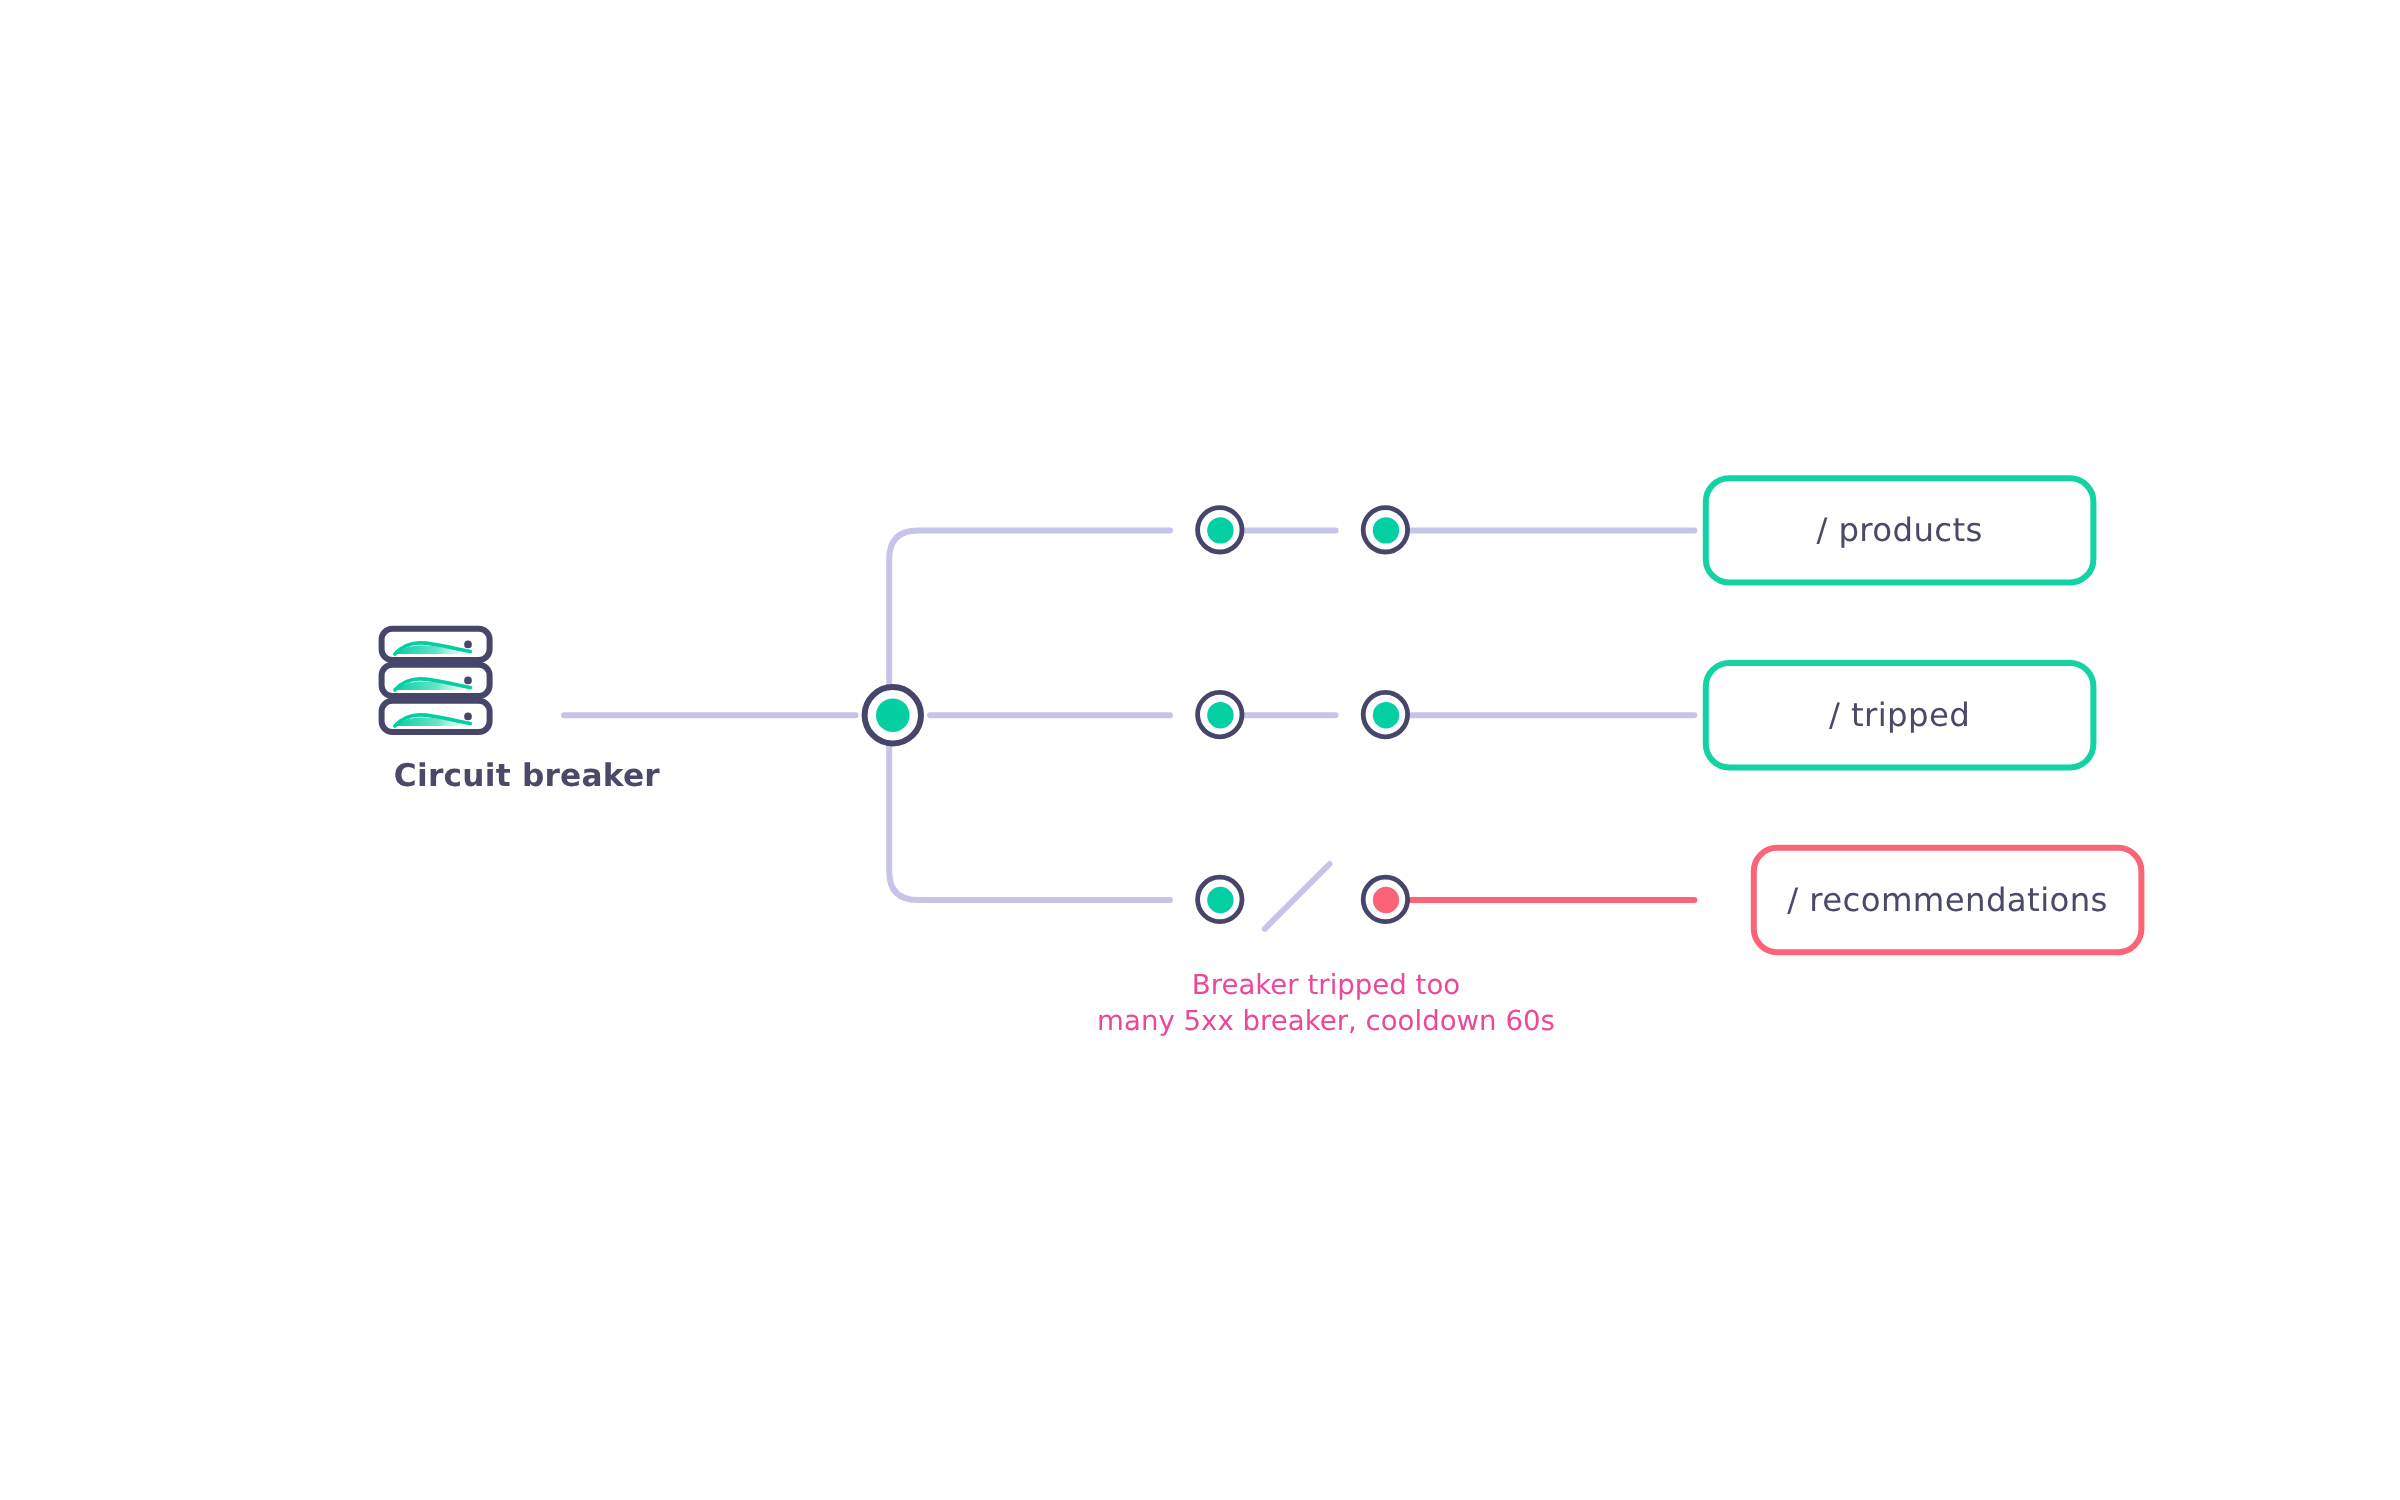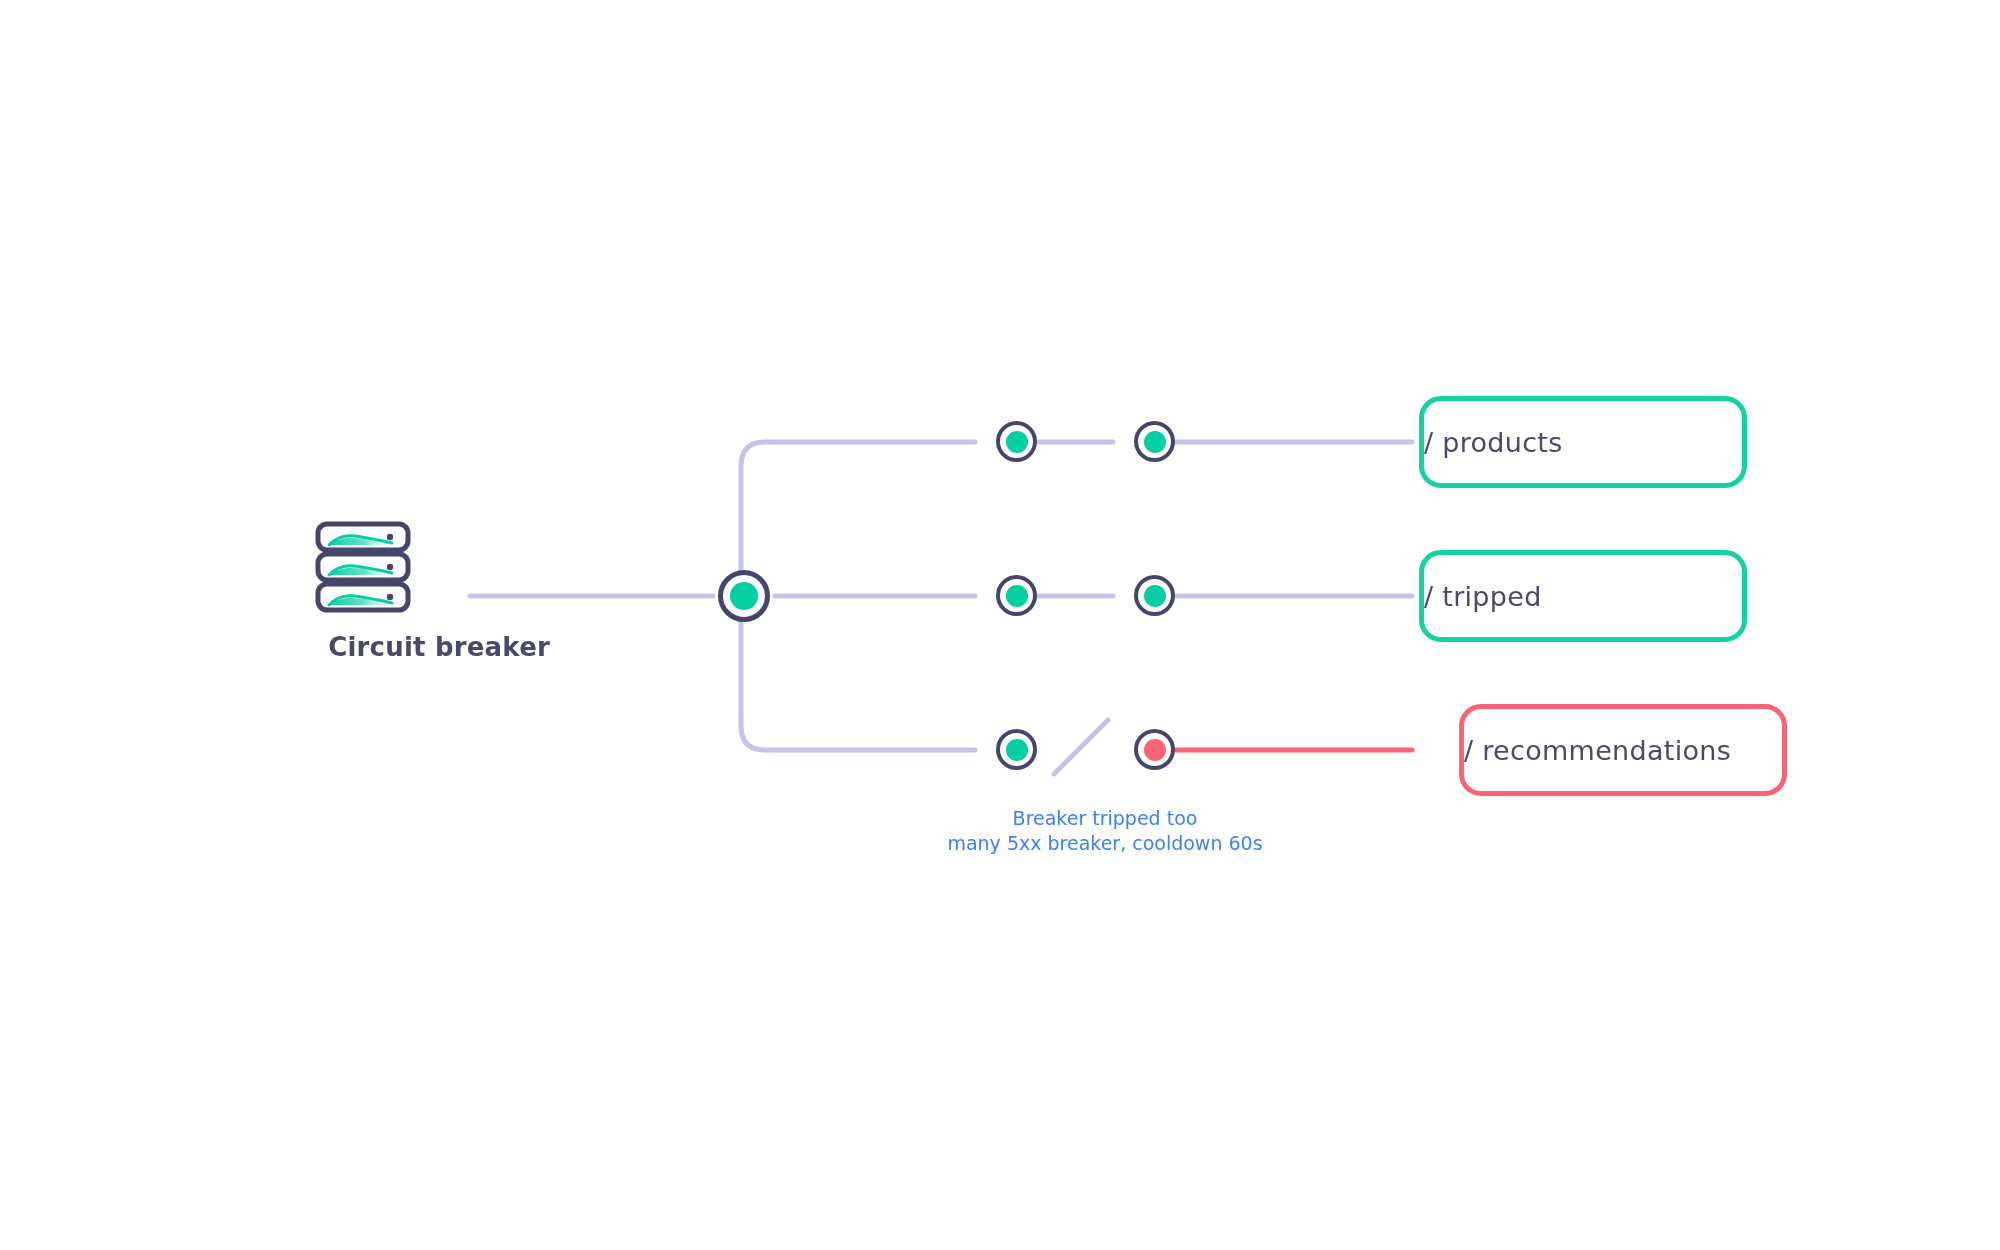--- a/index.html
+++ b/index.html
@@ -75,39 +75,40 @@
   .pill {
     position: absolute;
     box-sizing: border-box;
     width: 328px;
     height: 92px;
     border-radius: 22px;
     background: #ffffff;
     border: 5px solid #13d2a4;
     display: flex;
     align-items: center;
+    justify-content: center;
     font-size: 27px;
     color: #4a4a68;
     letter-spacing: .3px;
   }
   .pill.down {
     border-color: #fa6476;
     margin-left: 40px;
   }
 
   
   .note {
     position: absolute;
     left: 905px;
     top: 806px;
     width: 400px;
     text-align: center;
-    font-size: 19px;
+    font-size: 23px;
     line-height: 1.32;
-    color: #3b82f6;
+    color: #ec4899;
   }
 </style>
 </head>
 <body>
 
 <div id="stage">
 
   <svg id="wires" viewBox="0 0 2000 1250">
     <defs>
       <linearGradient id="rackWave" x1="0" y1="0" x2="1" y2="0">

